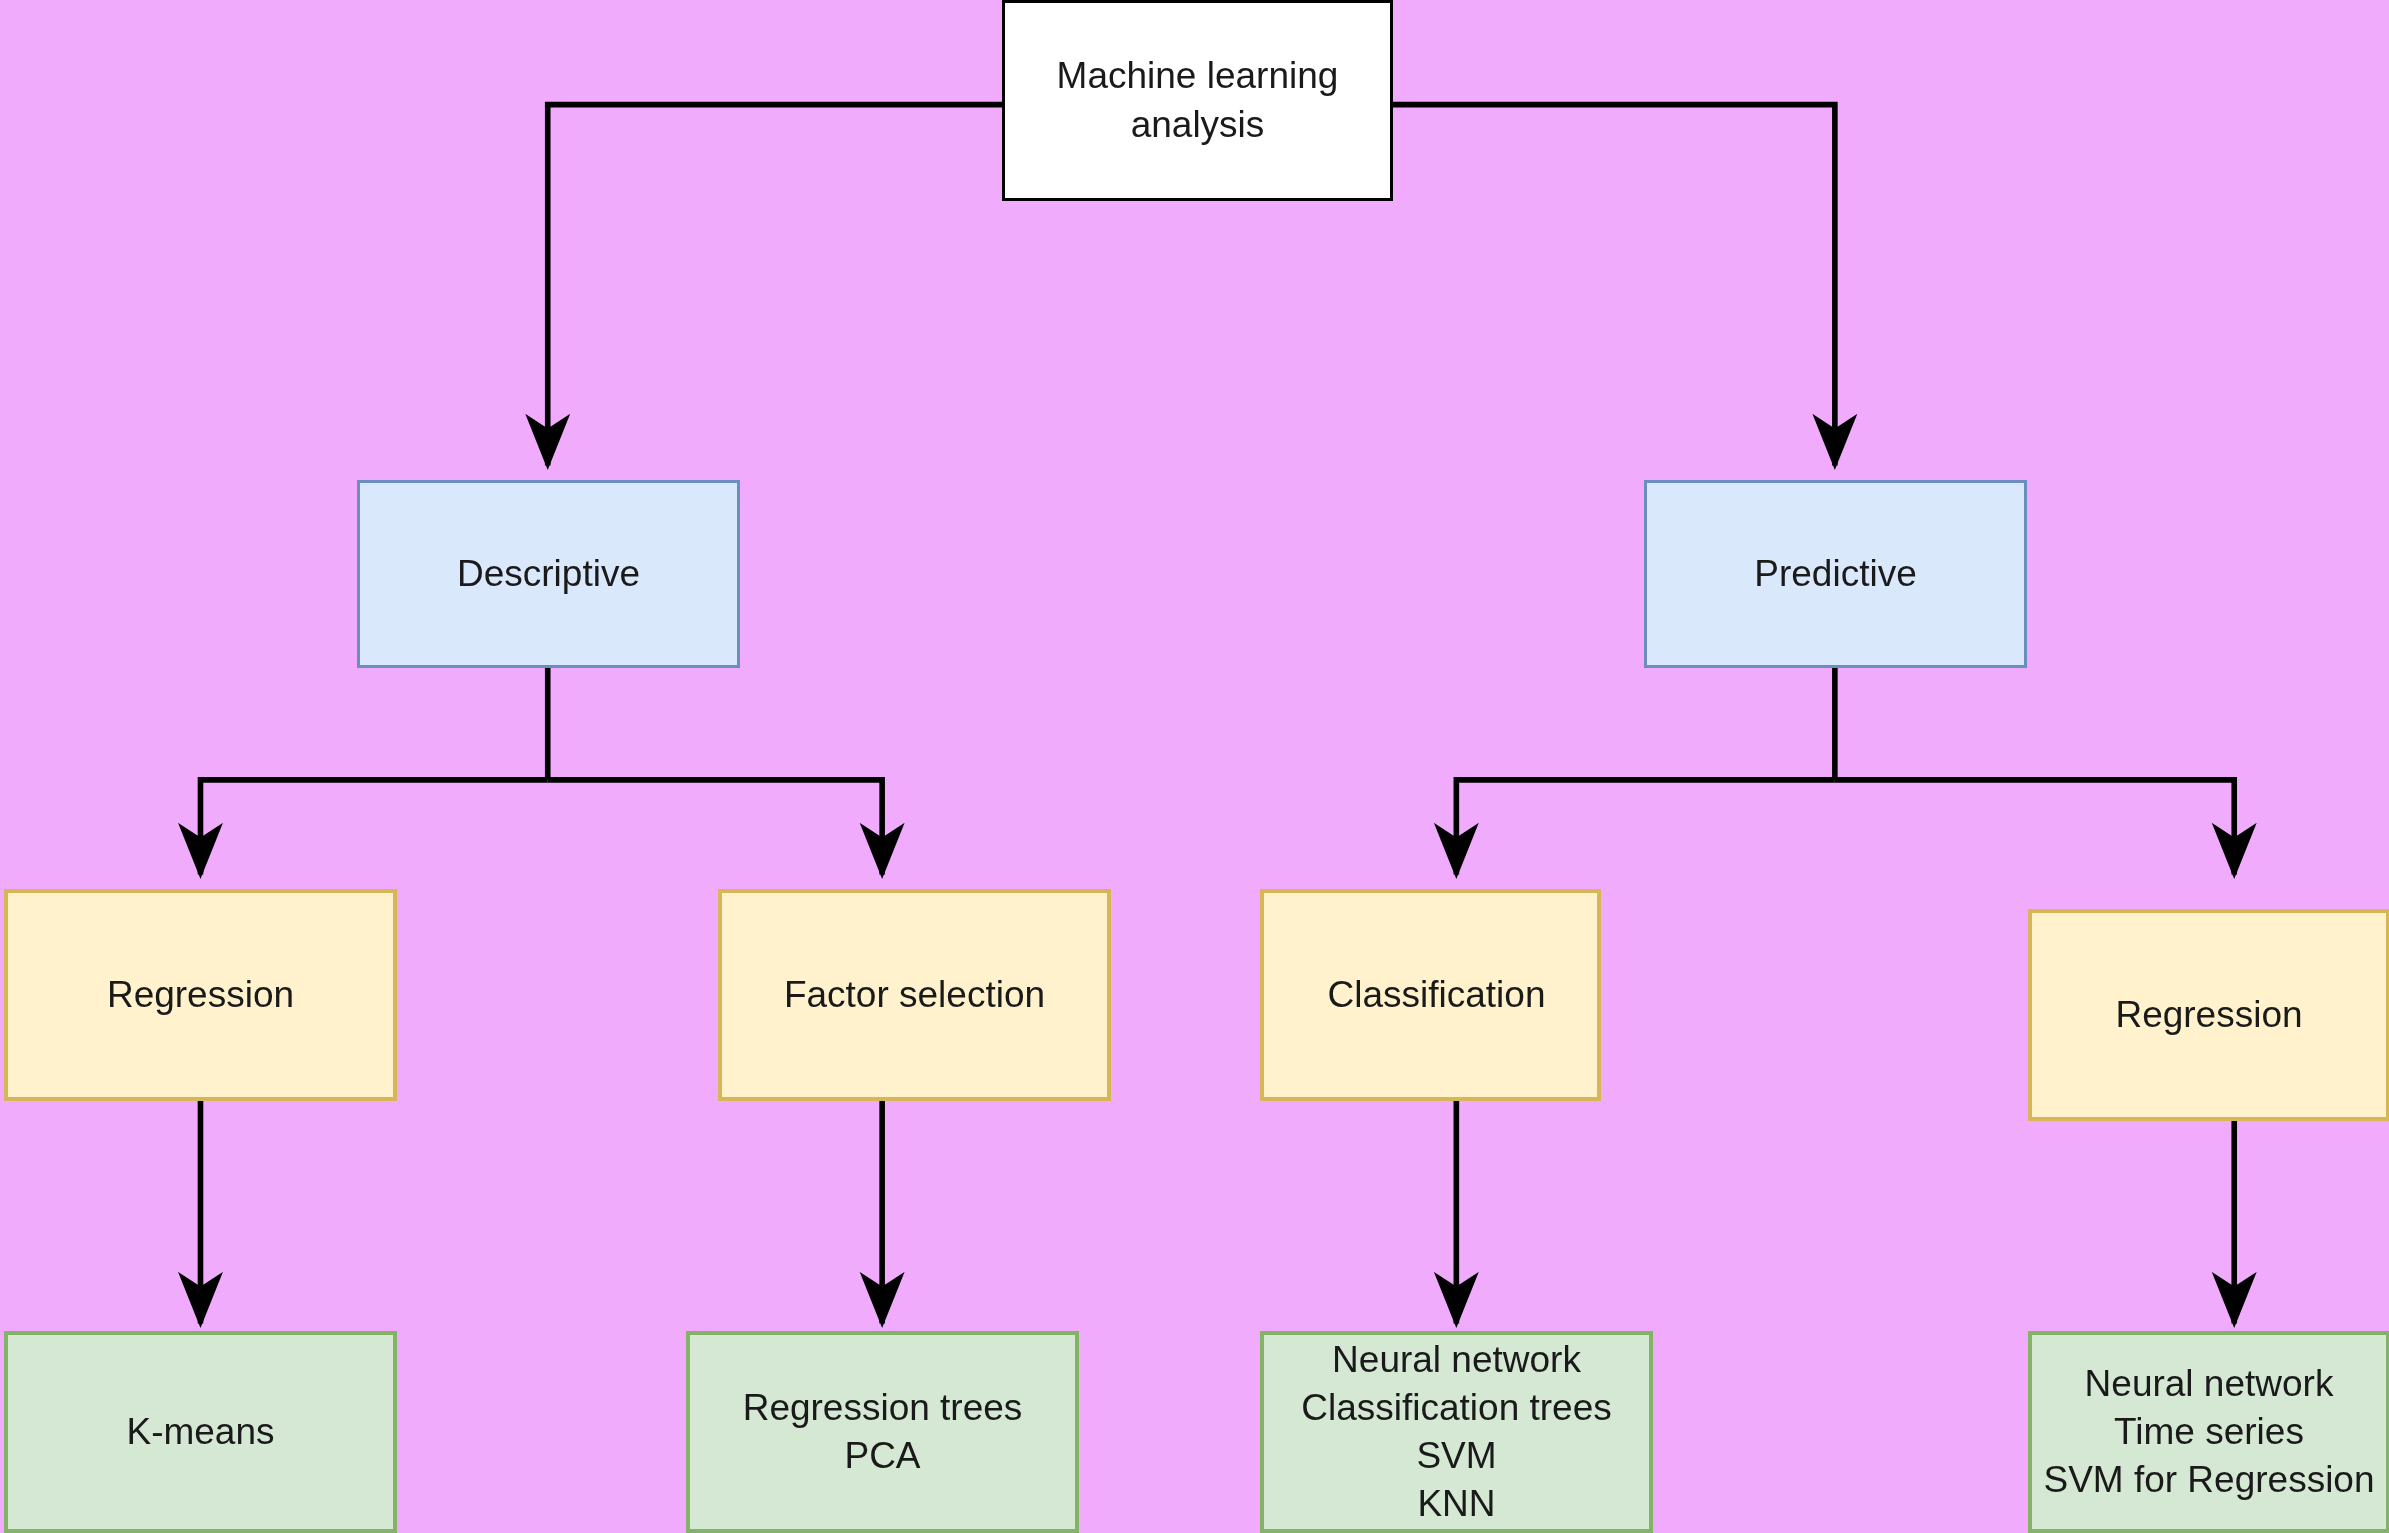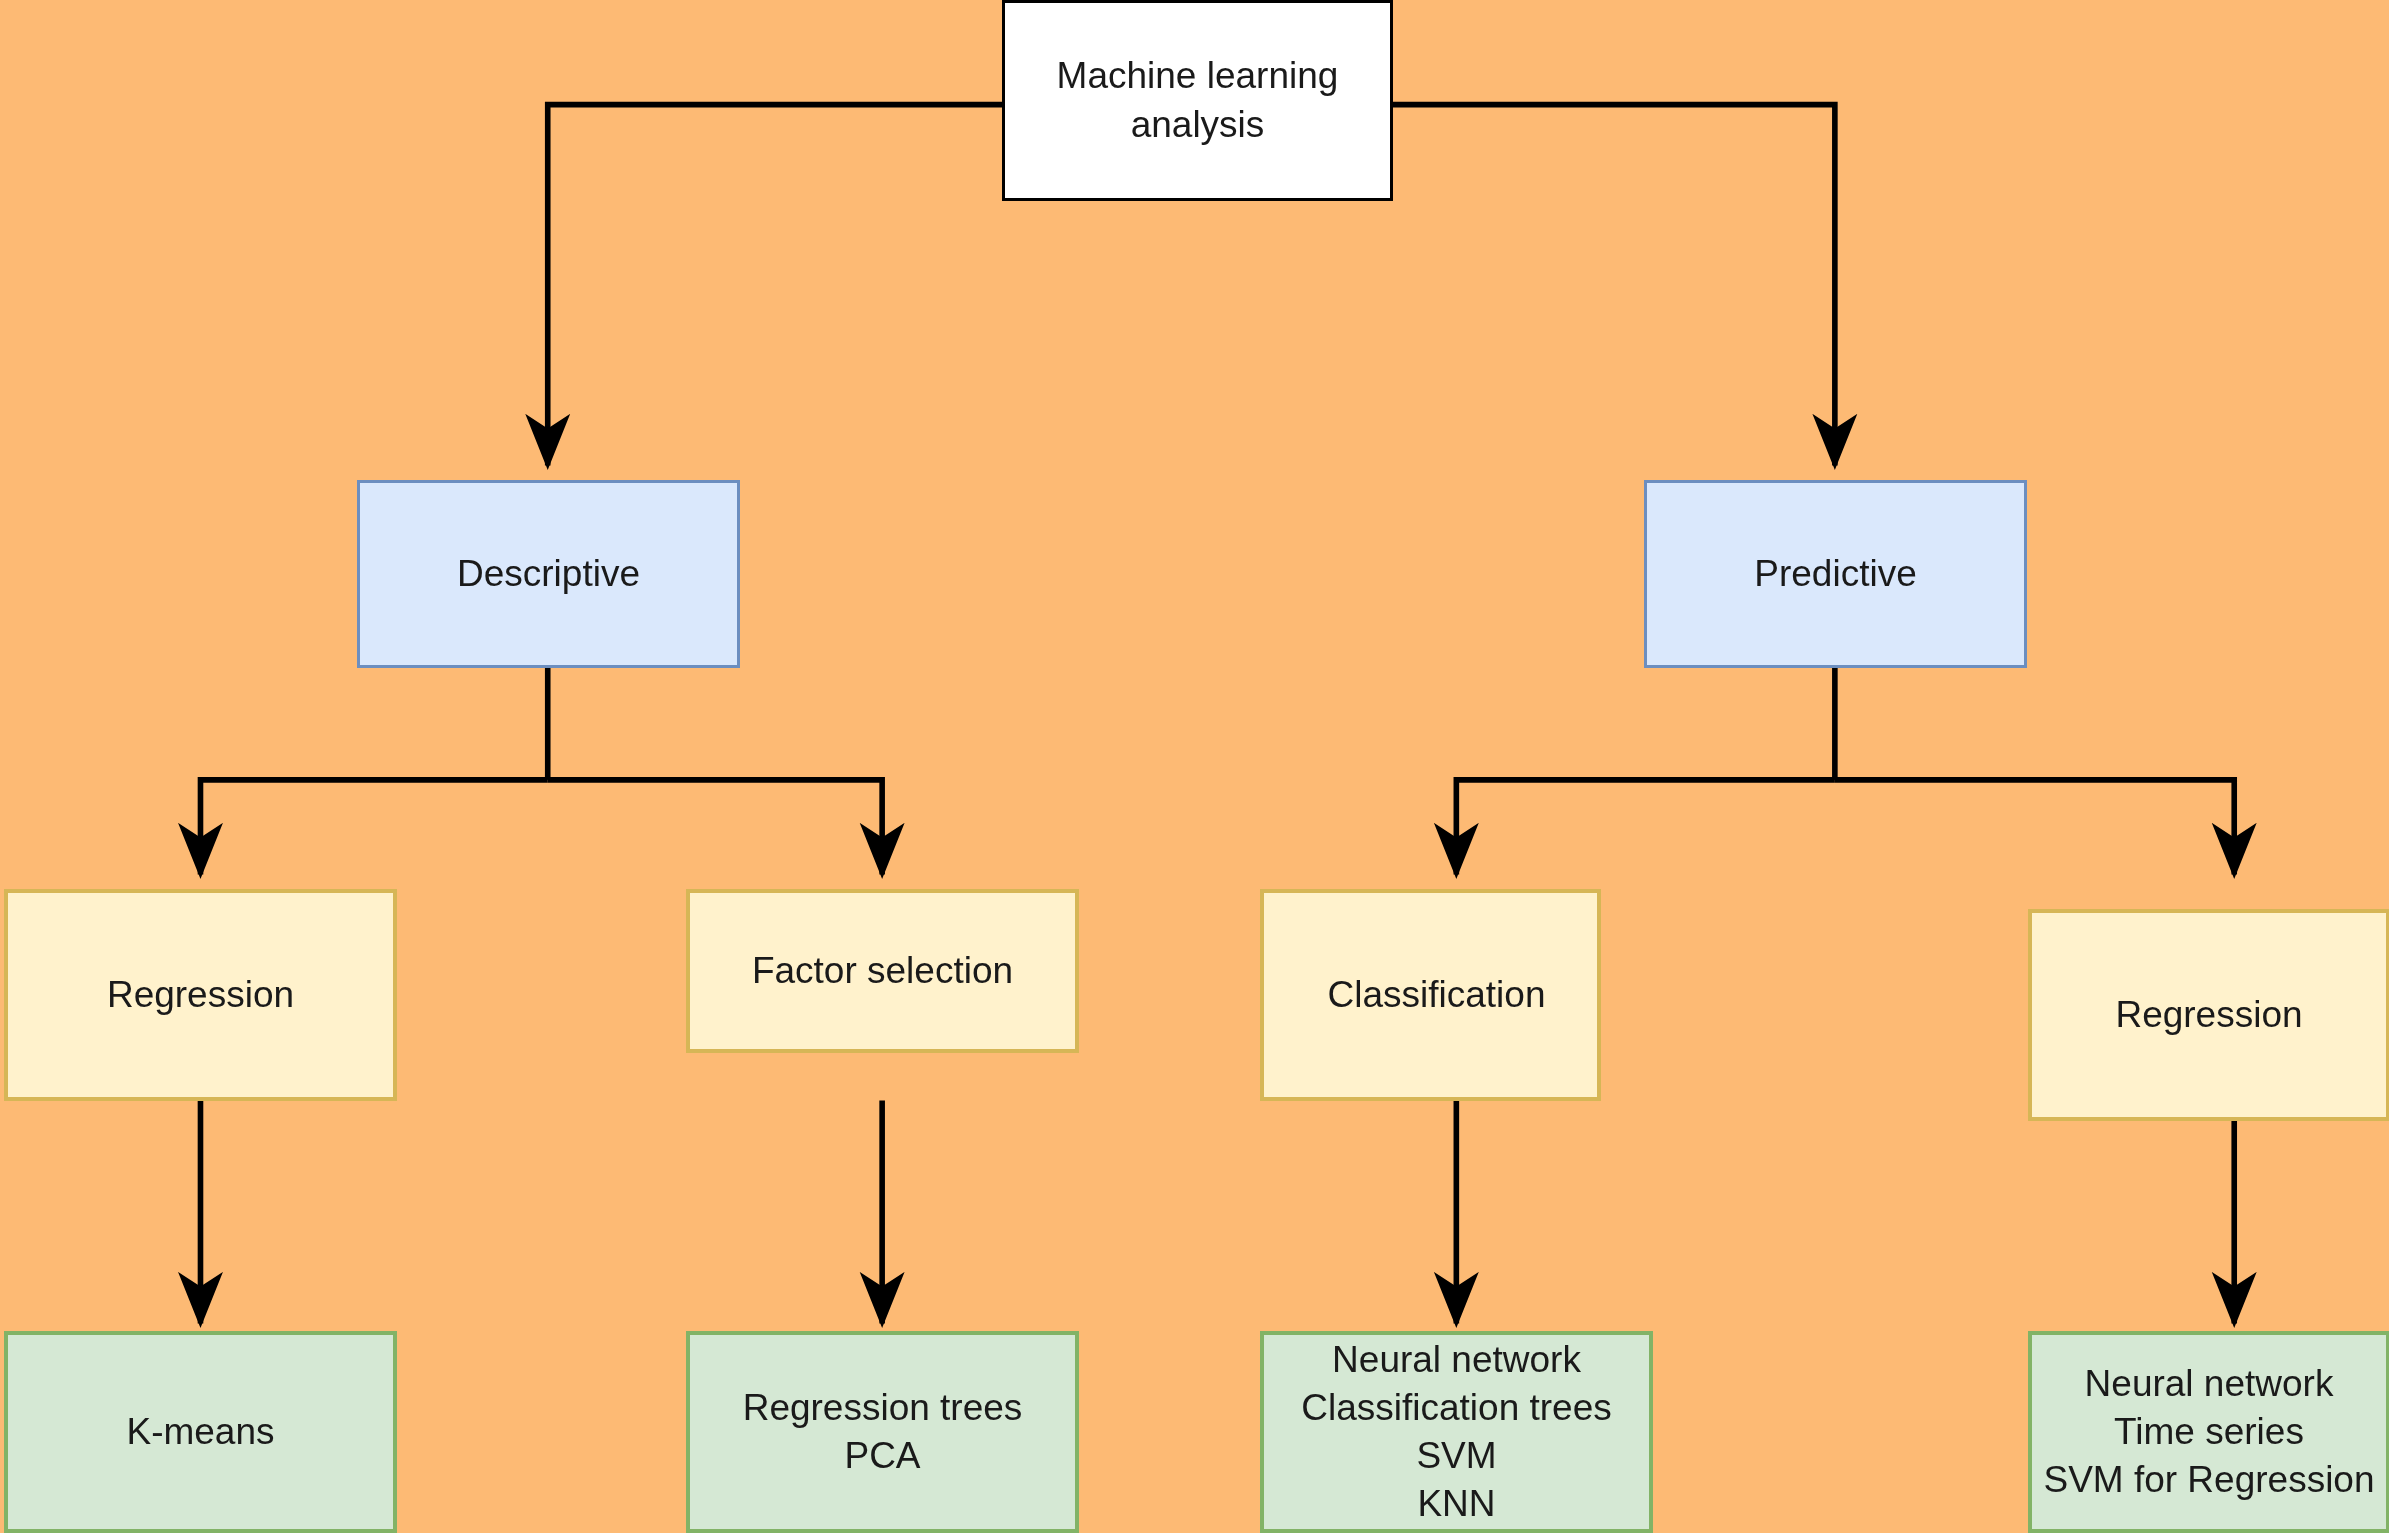--- a/index.html
+++ b/index.html
@@ -7,21 +7,21 @@
     padding: 0;
     background: #ffffff;
   }
   body {
     font-family: "Liberation Sans", sans-serif;
   }
   #canvas {
     position: relative;
     width: 2389px;
     height: 1534px;
-    background: #fdba74;
+    background: #f0abfc;
     overflow: hidden;
   }
   #edges {
     position: absolute;
     left: 0;
     top: 0;
     width: 2389px;
     height: 1534px;
     pointer-events: none;
   }
@@ -101,21 +101,21 @@
   </div>
 
   <div class="node node-blue" style="left:1644px; top:480px; width:383px; height:188px;text-align:center;">
     <span class="label">Predictive</span>
   </div>
 
   <div class="node node-yellow" style="left:4px; top:889px; width:393px; height:212px;">
     <span class="label">Regression</span>
   </div>
 
-  <div class="node node-yellow" style="left:686px; top:889px; width:393px; height:164px;">
+  <div class="node node-yellow" style="left:718px; top:889px; width:393px; height:212px;">
     <span class="label">Factor selection</span>
   </div>
 
   <div class="node node-yellow" style="left:1260px; top:889px; width:341px; height:212px;padding-left:12px;">
     <span class="label">Classification</span>
   </div>
 
   <div class="node node-yellow" style="left:2028px; top:889px; width:362px; height:212px;margin-top:20px;">
     <span class="label">Regression</span>
   </div>

